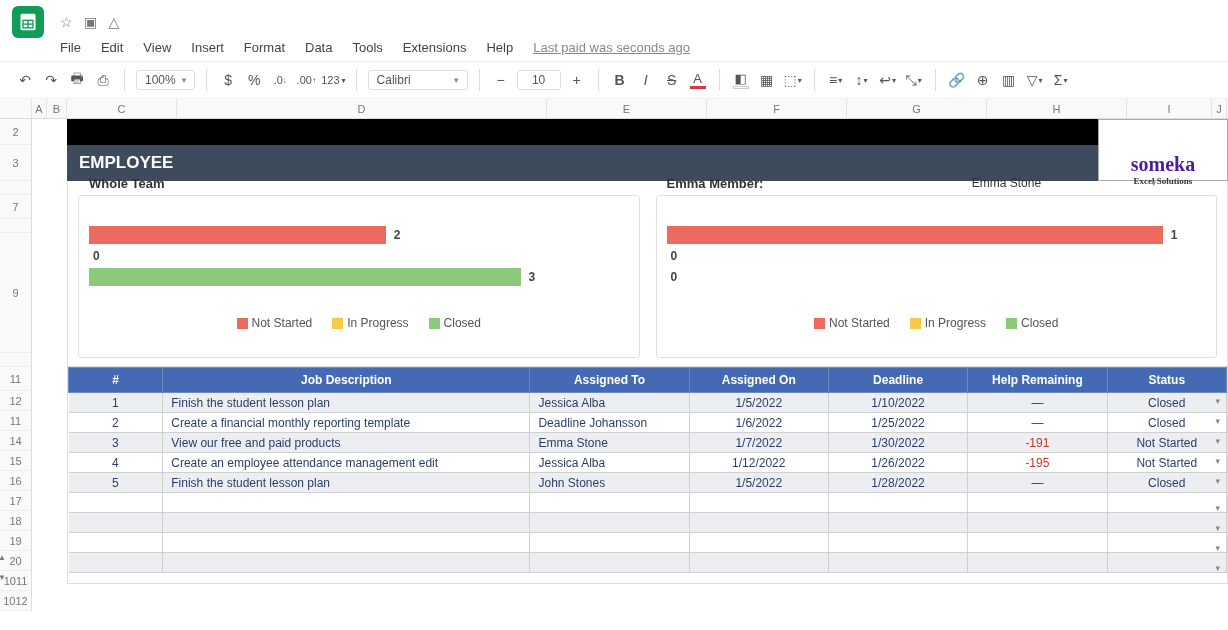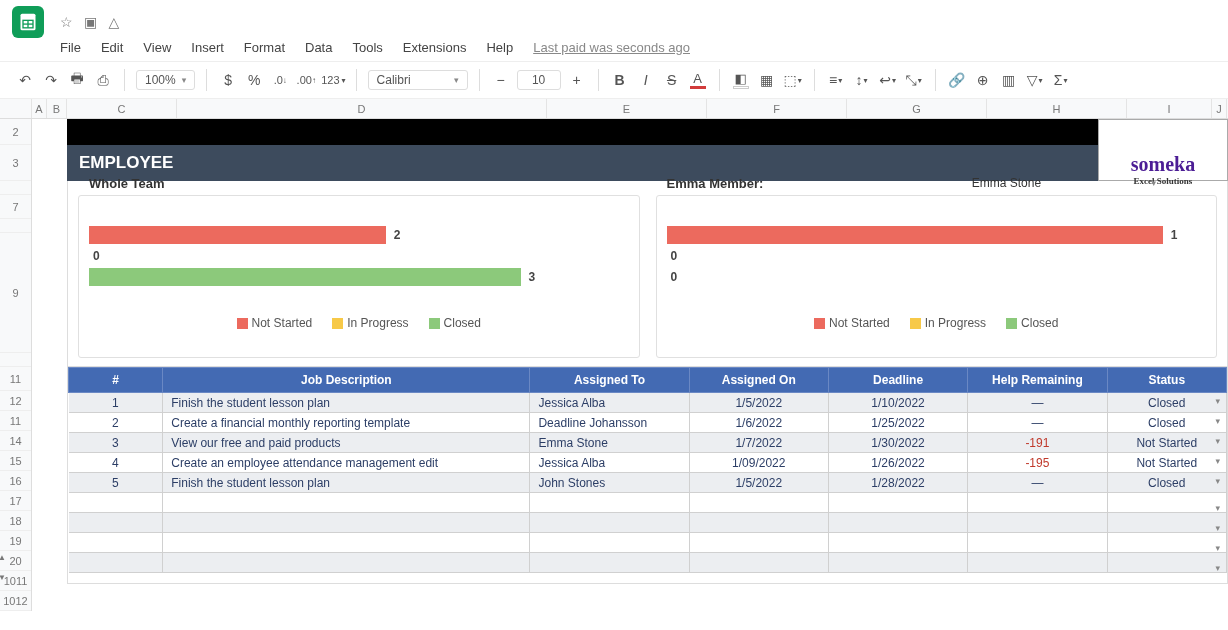--- a/index.html
+++ b/index.html
@@ -340,21 +340,21 @@
                     <td>Emma Stone</td>
                     <td class="center">1/7/2022</td>
                     <td class="center">1/30/2022</td>
                     <td class="center red">-191</td>
                     <td class="center drop">Not Started</td>
                   </tr>
                   <tr>
                     <td class="center">4</td>
                     <td>Create an employee attendance management edit</td>
                     <td>Jessica Alba</td>
-                    <td class="center">1/09/2022</td>
+                    <td class="center">1/12/2022</td>
                     <td class="center">1/26/2022</td>
                     <td class="center red">-195</td>
                     <td class="center drop">Not Started</td>
                   </tr>
                   <tr>
                     <td class="center">5</td>
                     <td>Finish the student lesson plan</td>
                     <td>John Stones</td>
                     <td class="center">1/5/2022</td>
                     <td class="center">1/28/2022</td>

